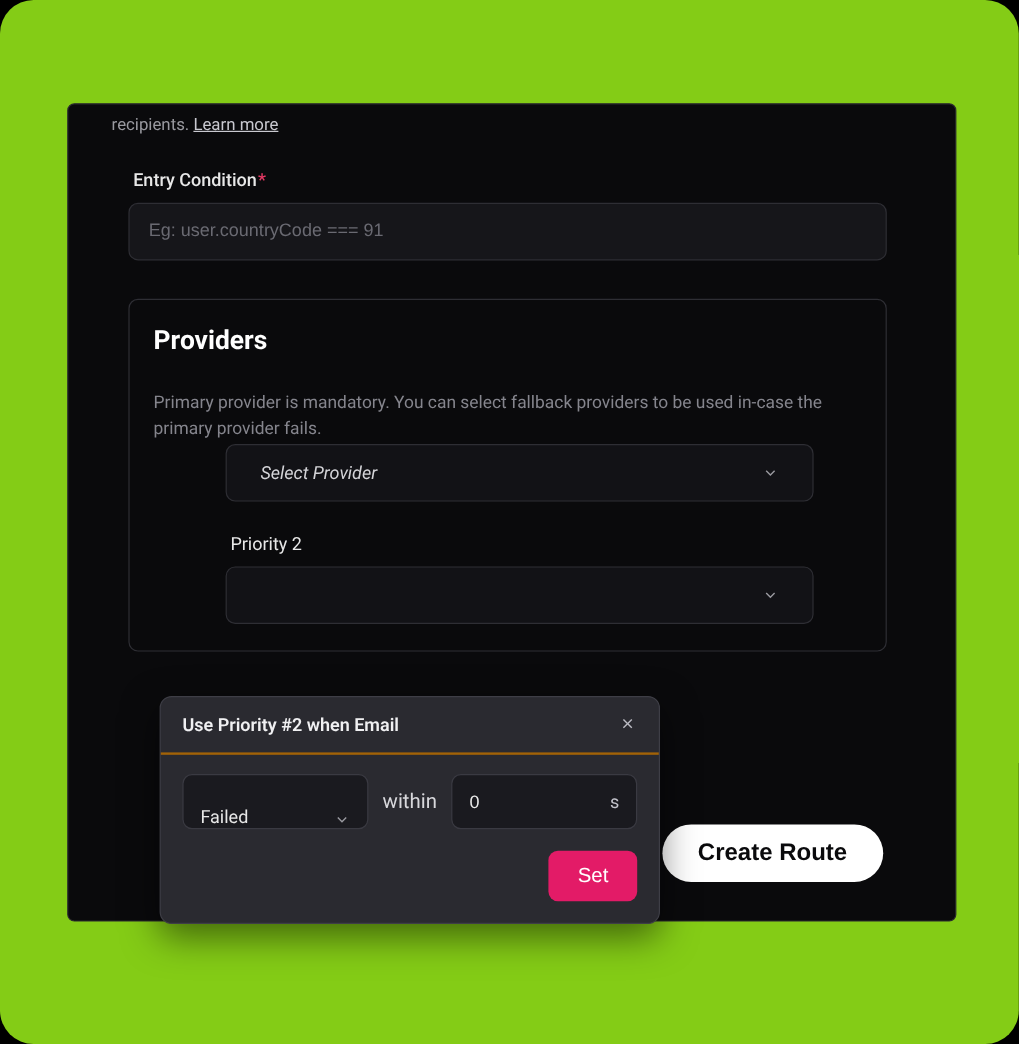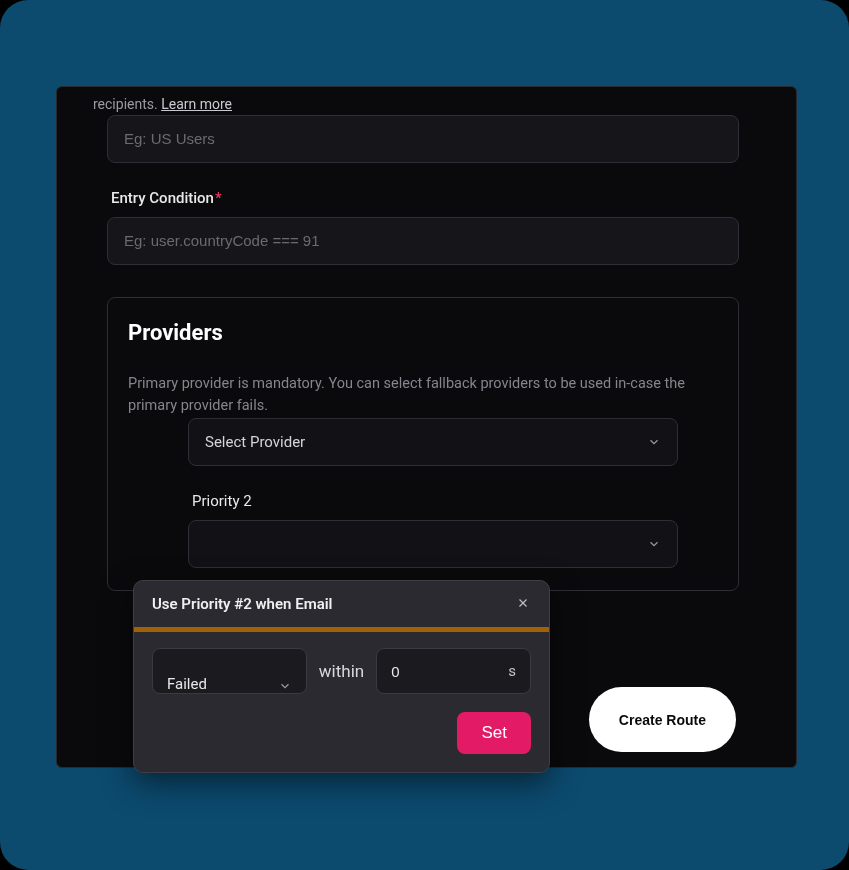--- a/index.html
+++ b/index.html
@@ -1,21 +1,21 @@
 <!DOCTYPE html>
 <html><head>
 <meta charset="utf-8">
 <style>
 * { box-sizing: border-box; margin: 0; padding: 0; }
 html, body { width: 849px; height: 870px; background: #000; font-family: -apple-system, BlinkMacSystemFont, "Segoe UI", Roboto, sans-serif; color: #e8e8e8; overflow: hidden; }
 .outer {
   position: absolute;
   top: 0; left: 0;
   width: 849px; height: 870px;
-  background: #0c4a6e;
+  background: #84cc16;
   border-radius: 28px;
 }
 .panel {
   position: absolute;
   left: 56px; top: 86px;
   width: 741px; height: 682px;
   background: #0a0a0c;
   border: 1px solid #2a2a2e;
   border-radius: 6px;
   padding: 0 36px;
@@ -80,37 +80,38 @@
 .select {
   margin-left: 60px;
   width: 490px;
   height: 48px;
   background: #121216;
   border: 1px solid #2e2e34;
   border-radius: 8px;
   display: flex;
   align-items: center;
   justify-content: space-between;
-  padding: 0 16px;
+  padding: 0 28px;
   color: #d4d4d8;
   font-size: 15px;
   cursor: pointer;
+  font-style: italic;
 }
 .chev { width: 14px; height: 14px; display: inline-flex; align-items: center; justify-content: center; }
 .chev svg { stroke: #9a9aa0; }
 .create-btn {
   position: absolute;
   right: 60px;
   top: 600px;
-  height: 65px;
+  height: 48px;
   padding: 12px 30px;
   border-radius: 999px;
   background: #fff;
   color: #0a0a0c;
-  font-size: 14px;
+  font-size: 20px;
   font-weight: 600;
   border: none;
   cursor: pointer;
   display: flex;
   align-items: center;
 }
 .popover {
   position: absolute;
   left: 133px;
   top: 580px;
@@ -118,21 +119,21 @@
   background: #2a2a30;
   border: 1px solid #3e3e46;
   border-radius: 10px;
   box-shadow: 0 10px 30px rgba(0,0,0,0.5);
 }
 .pop-header {
   display: flex;
   align-items: center;
   justify-content: space-between;
   padding: 14px 18px;
-  border-bottom: 5px solid #a16207;
+  border-bottom: 2px solid #a16207;
 }
 .pop-title { font-size: 15px; font-weight: 600; color: #f0f0f2; }
 .closebtn { width: 16px; height: 16px; cursor: pointer; display: inline-flex; align-items: center; justify-content: center; }
 .closebtn svg { stroke: #bcbcc4; }
 .pop-body {
   padding: 16px 18px 18px 18px;
 }
 .pop-row {
   display: flex;
   align-items: center;
@@ -193,21 +194,20 @@
 </head>
 <body>
 
 <div class="outer">
   <div class="panel">
 
     <div class="intro">
       <span>recipients. </span><a href="#">Learn more</a>
     </div>
 
-    <input class="text-input" type="text" placeholder="Eg: US Users" style="">
 
     <div class="field-label">
       <span>Entry Condition</span><span class="req">*</span>
     </div>
     <input class="text-input" type="text" placeholder="Eg: user.countryCode === 91" style="">
 
     <div class="providers-card">
       <div class="providers-title">Providers</div>
       <div class="providers-desc">Primary provider is mandatory. You can select fallback providers to be used in-case the primary provider fails.</div>
 

